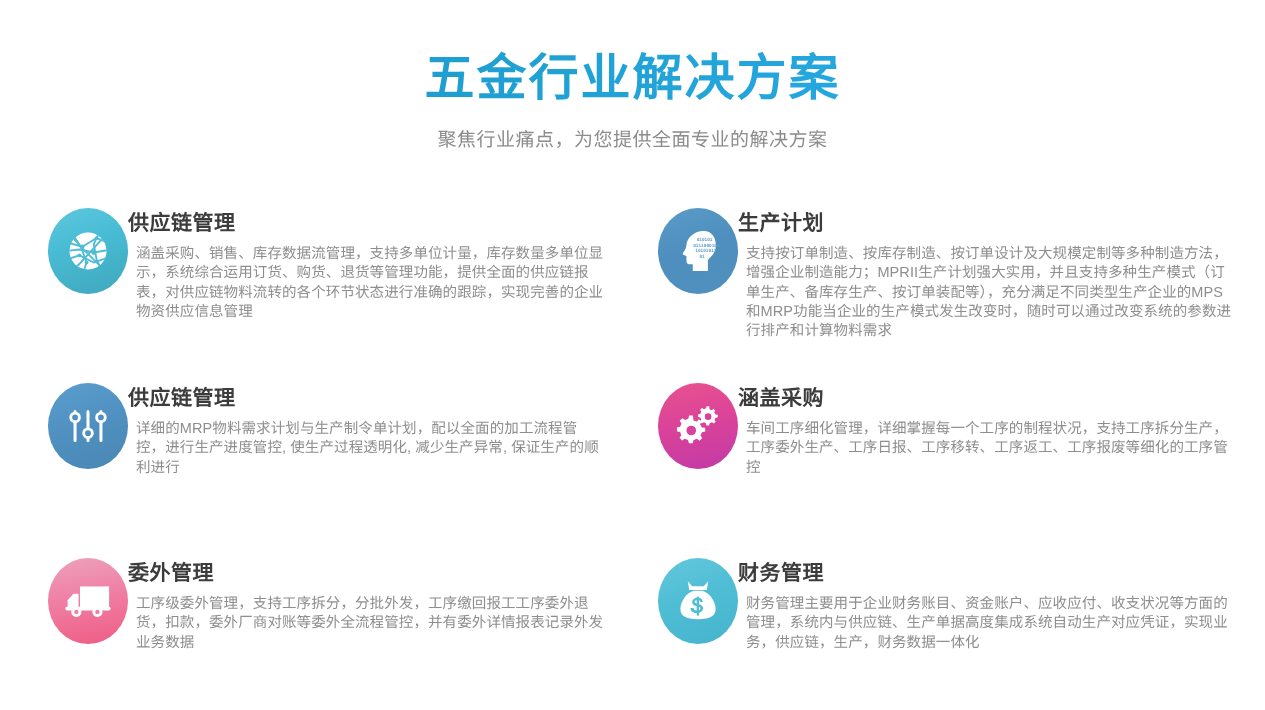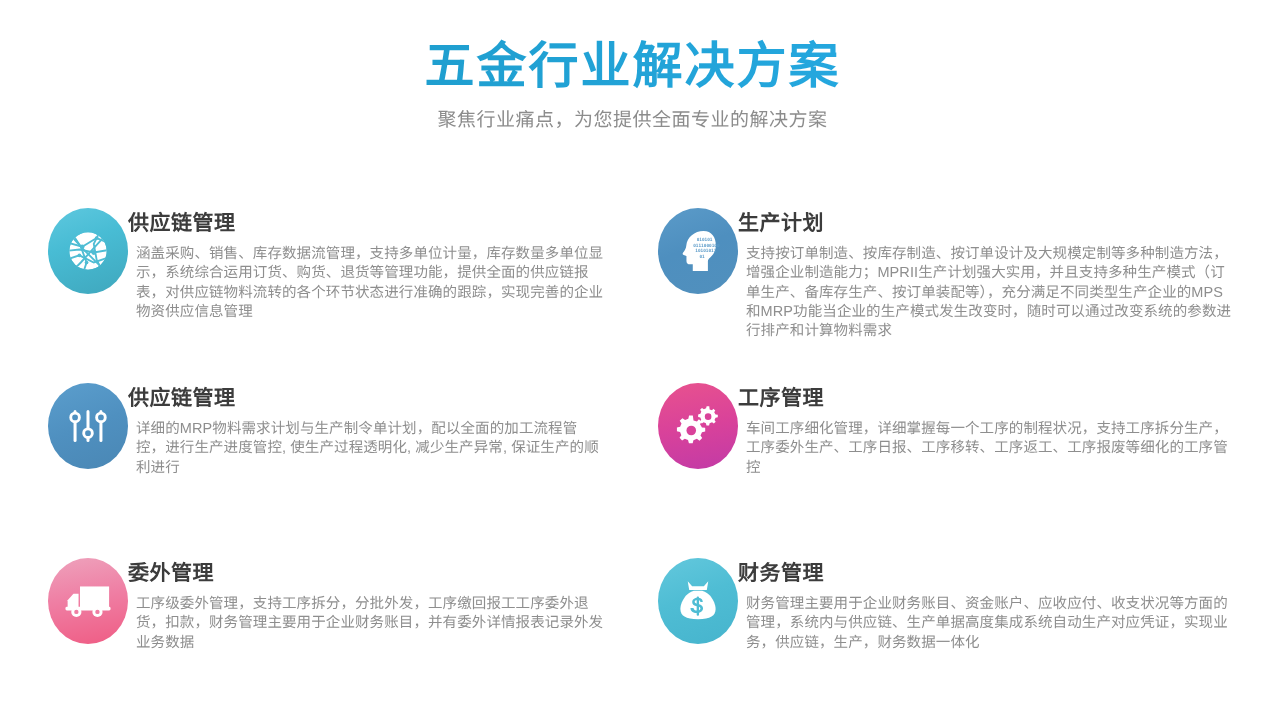--- a/index.html
+++ b/index.html
@@ -20,21 +20,21 @@
   .page-header {
     width: 100%;
     padding-top: 34px;
     text-align: center;
   }
   .page-title {
     font-size: 50px;
     font-weight: bold;
     letter-spacing: 2px;
     line-height: 1.15;
-    margin: 4px;
+    margin: 16px;
     background: linear-gradient(90deg, #17a2c6 0%, #1f9fd0 35%, #25a8e0 70%, #1b9ad4 100%);
     -webkit-background-clip: text;
     background-clip: text;
     color: transparent;
     -webkit-text-fill-color: transparent;
   }
   .page-subtitle {
     margin: 8px 0 0 0;
     font-size: 19px;
     color: #8c8c8c;
@@ -192,40 +192,40 @@
       <svg width="48" height="48" viewBox="0 0 64 64" aria-hidden="true">
         <g fill="#ffffff">
           <path d="M26 24.5l4.6 1.6 2.6-3.2 3.6 3.3-2.1 3.5 2.6 4.3 4.3.4v5l-4.3.9-2 4.2 2.3 3.6-3.6 3.4-3.5-2.5-4.6 1.9-1 4.2h-5l-1.2-4.3-4.3-1.8-3.6 2.4-3.4-3.6 2.4-3.5-1.7-4.4-4.2-1v-5l4.3-1 1.8-4.3-2.4-3.6 3.6-3.4 3.6 2.4 4.3-1.8 1-4.2h5z"></path>
           <circle cx="23" cy="38" r="6.4" fill="#d9429a"></circle>
           <path d="M47.5 10l3.2 1.1 1.8-2.2 2.5 2.3-1.4 2.4 1.8 3 3 .3v3.5l-3 .6-1.4 2.9 1.6 2.5-2.5 2.4-2.4-1.8-3.2 1.3-.7 2.9h-3.5l-.8-3-3-1.2-2.5 1.6-2.3-2.5 1.6-2.4-1.2-3-2.9-.7v-3.5l3-.7 1.2-3-1.6-2.5 2.5-2.3 2.5 1.6 3-1.2.7-2.9h3.5z"></path>
           <circle cx="45.5" cy="19.5" r="4.4" fill="#d9429a"></circle>
         </g>
       </svg>
     </div>
     <div class="card-body">
-      <h2 class="card-title">工序管理</h2>
+      <h2 class="card-title">涵盖采购</h2>
       <p class="card-desc">车间工序细化管理，详细掌握每一个工序的制程状况，支持工序拆分生产，工序委外生产、工序日报、工序移转、工序返工、工序报废等细化的工序管控</p>
     </div>
   </section>
 
   <section class="card col-left">
     <div class="icon-badge icon-g5">
       <svg width="48" height="42" viewBox="0 0 66 56" aria-hidden="true">
         <path fill="#ffffff" d="M22 8h40v32H22z"></path>
         <path fill="#ffffff" d="M20 18h-7l-8 9v13h15z"></path>
         <rect x="2" y="36" width="62" height="5" rx="2" fill="#ffffff"></rect>
         <circle cx="17" cy="43" r="7" fill="#ffffff"></circle>
         <circle cx="17" cy="43" r="3" fill="#ef7fa4"></circle>
         <circle cx="46" cy="43" r="7" fill="#ffffff"></circle>
         <circle cx="46" cy="43" r="3" fill="#ef7fa4"></circle>
       </svg>
     </div>
     <div class="card-body">
       <h2 class="card-title">委外管理</h2>
-      <p class="card-desc">工序级委外管理，支持工序拆分，分批外发，工序缴回报工工序委外退货，扣款，财务管理主要用于企业财务账目，并有委外详情报表记录外发业务数据</p>
+      <p class="card-desc">工序级委外管理，支持工序拆分，分批外发，工序缴回报工工序委外退货，扣款，委外厂商对账等委外全流程管控，并有委外详情报表记录外发业务数据</p>
     </div>
   </section>
 
   <section class="card col-right">
     <div class="icon-badge icon-g6">
       <svg width="44" height="46" viewBox="0 0 60 62" aria-hidden="true">
         <path fill="#ffffff" d="M16 4l6 7h16l6-7-2 12H18z"></path>
         <path fill="#ffffff" d="M26 17h8c9 0 20 13 20 25 0 9-7 14-24 14S6 51 6 42C6 30 17 17 26 17z"></path>
         <g fill="#4fbdd4">
           <rect x="28.2" y="25" width="3.2" height="26" rx="1.4"></rect>

